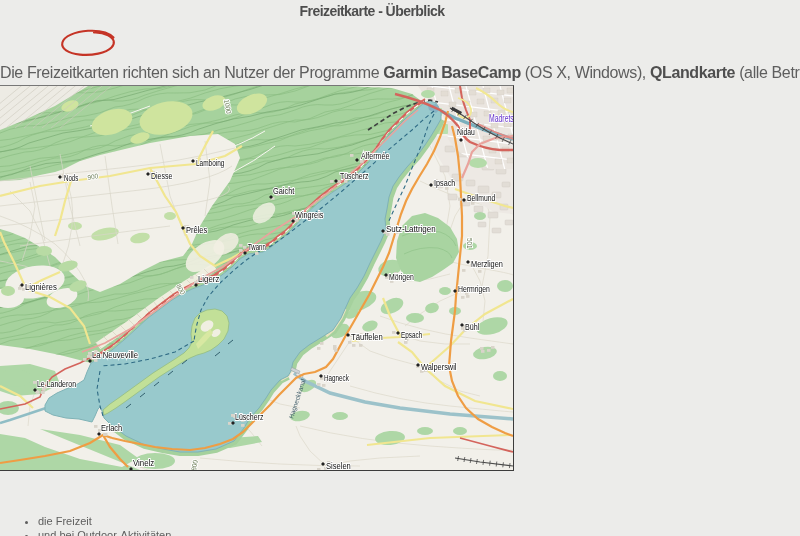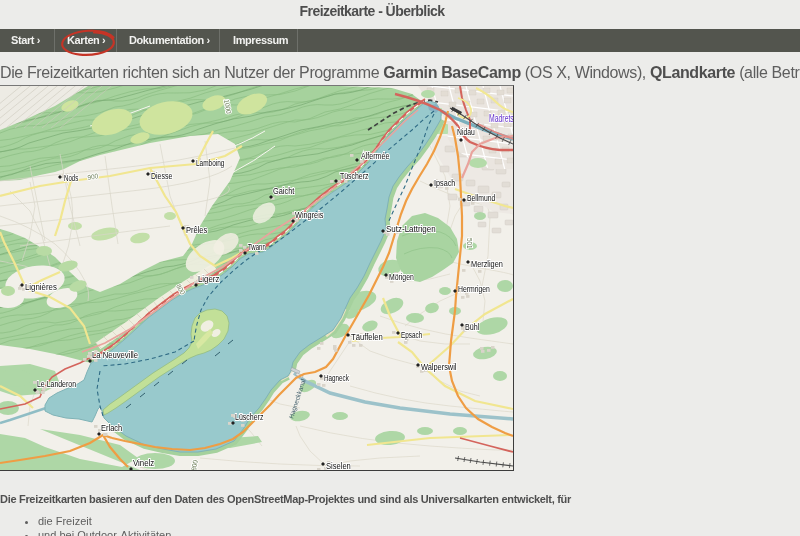--- a/index.html
+++ b/index.html
@@ -14,30 +14,20 @@
 #caption{position:absolute;top:475px;left:1px;font-size:10px;color:#5e5e5e;letter-spacing:-0.25px;}
 #para2{position:absolute;top:493px;left:0;width:800px;font-size:11px;font-weight:bold;color:#4f4f4f;letter-spacing:-0.3px;}
 #list{position:absolute;top:513px;left:0;font-size:11px;color:#5e5e5e;}
 #list ul{margin:0;padding-left:38px;}
 #list li{margin:2px 0;}
 #ellipse{position:absolute;top:26px;left:58px;width:60px;height:32px;pointer-events:none;}
 </style></head>
 <body>
 <div id="page">
   <div id="title">Freizeitkarte - Überblick</div>
-  <div id="nav">
-    <span class="it" style="left:11px">Start ›</span>
-    <span class="sep" style="left:54px"></span>
-    <span class="it" style="left:67px">Karten ›</span>
-    <span class="sep" style="left:116px"></span>
-    <span class="it" style="left:129px">Dokumentation ›</span>
-    <span class="sep" style="left:219px"></span>
-    <span class="it" style="left:233px">Impressum</span>
-    <span class="sep" style="left:297px"></span>
-  </div>
   <div id="para1">Die Freizeitkarten richten sich an Nutzer der Programme <b>Garmin BaseCamp</b> (OS X, Windows), <b>QLandkarte</b> (alle Betriebssysteme) und an Nutzer von <b>Garmin GPS-Geräten</b>.</div>
   <div id="mapwrap">
   
 <svg width="513" height="384" viewBox="0 0 513 384" xmlns="http://www.w3.org/2000/svg">
 <rect width="513" height="384" fill="#f2f0ea"></rect>
 <polygon points="0,0 340,0 392,2 412,8 424,17 417,23 406,32 397,41 388,50 381,59 375,68 368,77 361,84 352,93 342,100 330,108 318,117 305,129 295,140 284,151 277,156 270,162 263,166 256,167 248,168 240,173 232,181 222,189 213,195 203,199 192,203 182,208 172,214 160,223 148,232 136,243 124,254 112,264 100,272 91,277 60,269 30,263 0,259" fill="#a6d29d"></polygon>
 <clipPath id="cg">
           <polygon points="0,0 340,0 392,2 412,8 424,17 417,23 406,32 397,41 388,50 381,59 375,68 368,77 361,84 352,93 342,100 330,108 318,117 305,129 295,140 284,151 277,156 270,162 263,166 256,167 248,168 240,173 232,181 222,189 213,195 203,199 192,203 182,208 172,214 160,223 148,232 136,243 124,254 112,264 100,272 91,277 60,269 30,263 0,259"></polygon>
         </clipPath>
 <g clip-path="url(#cg)" fill="none" stroke="#8bbd82" stroke-width="0.7">
@@ -621,20 +611,19 @@
 <text x="88" y="94" font-size="7" fill="#6b7d57" text-anchor="start" transform="rotate(-10 88 94)" textLength="10.6" lengthAdjust="spacingAndGlyphs" style="paint-order:stroke;stroke:#ffffff;stroke-width:2px;font-family:'Liberation Sans',sans-serif">900</text>
 <text x="176" y="200" font-size="7" fill="#6b7d57" text-anchor="start" transform="rotate(60 176 200)" textLength="10.6" lengthAdjust="spacingAndGlyphs" style="paint-order:stroke;stroke:#ffffff;stroke-width:2px;font-family:'Liberation Sans',sans-serif">800</text>
 <text x="196" y="385" font-size="7" fill="#6b7d57" text-anchor="start" transform="rotate(-80 196 385)" textLength="10.6" lengthAdjust="spacingAndGlyphs" style="paint-order:stroke;stroke:#ffffff;stroke-width:2px;font-family:'Liberation Sans',sans-serif">800</text>
 <text x="467" y="152" font-size="7" fill="#6b7d57" text-anchor="start" transform="rotate(90 467 152)" textLength="10.6" lengthAdjust="spacingAndGlyphs" style="paint-order:stroke;stroke:#ffffff;stroke-width:2px;font-family:'Liberation Sans',sans-serif">501</text>
 </svg>
 
   </div>
   <svg id="ellipse" viewBox="0 0 60 32">
       <path d="M55.5,11.5 C51,6.5 41,4.2 30,4.8 C17,5.5 6,10.5 4.4,16.5 C2.8,22.5 10,27.5 22,28.6 C34,29.7 48,27.2 53.5,21.5 C57.5,17.3 56.5,12.5 50,9.2 C46,7.2 40,6.2 36,6.4" fill="none" stroke="#c53426" stroke-width="2.1" stroke-linecap="round"></path>
     </svg>
-  <div id="para2">Die Freizeitkarten basieren auf den Daten des OpenStreetMap-Projektes und sind als Universalkarten entwickelt, für</div>
   <div id="list">
       <ul>
         <li>die Freizeit</li>
         <li>und bei Outdoor-Aktivitäten.</li>
       </ul>
     </div>
 </div>
 
 </body></html>

